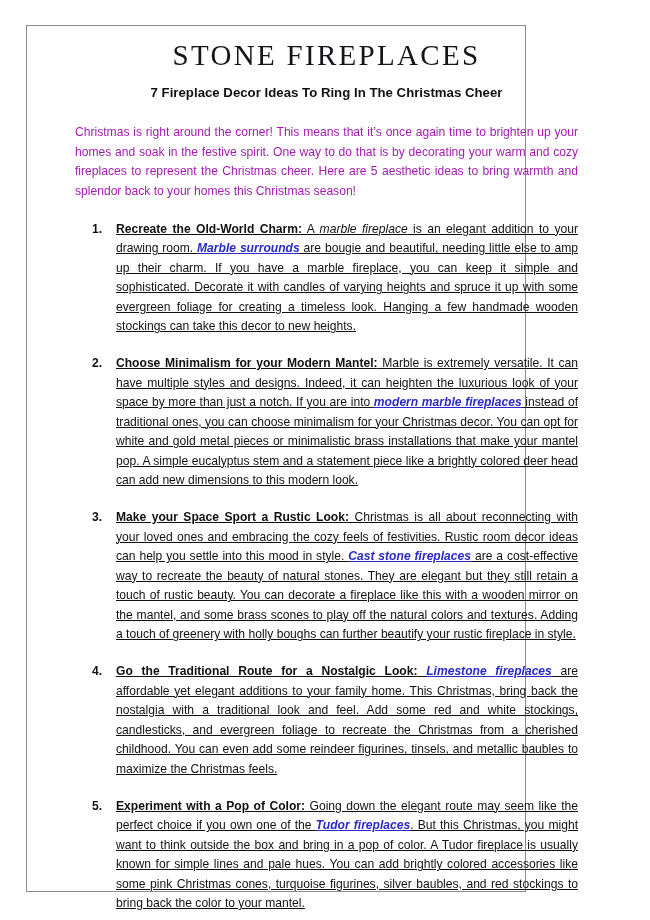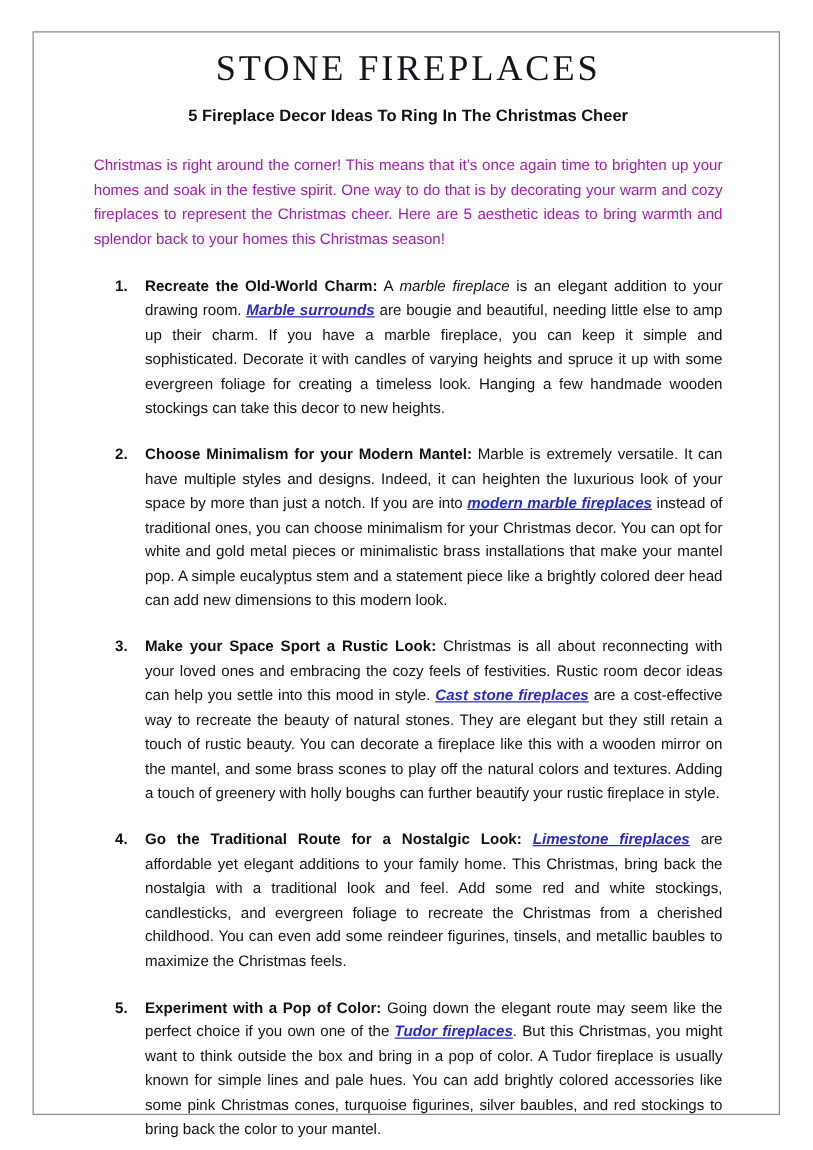--- a/index.html
+++ b/index.html
@@ -12,21 +12,21 @@
     height: 920px;
     font-family: "Liberation Sans", sans-serif;
     color: #000000;
     overflow: hidden;
   }
 
   #page {
     position: absolute;
     left: 26px;
     top: 25px;
-    width: 598px;
+    width: 500px;
     height: 867px;
     background: #ffffff;
     border: 1px solid #8c8c8c;
     box-sizing: border-box;
   }
 
   #page-inner {
     position: absolute;
     left: 48px;
     top: 9px;
@@ -77,20 +77,21 @@
 
   ol.ideas-list > li {
     position: relative;
     counter-increment: idea;
     font-size: 12.1px;
     line-height: 1.62;
     text-align: justify;
     color: #111111;
     margin-bottom: 17px;
     padding-left: 0;
+    text-decoration: underline;
   }
   ol.ideas-list > li:last-child { margin-bottom: 0; }
 
   ol.ideas-list > li::before {
     content: counter(idea) ".";
     position: absolute;
     left: -24px;
     top: 0;
     width: 18px;
     text-align: left;
@@ -110,21 +111,21 @@
   }
 </style>
 </head>
 <body>
 
 <div id="page">
   <div id="page-inner">
 
     <h1 class="doc-title">STONE FIREPLACES</h1>
 
-    <h2 class="doc-subtitle">5 Fireplace Decor Ideas To Ring In The Christmas Cheer</h2>
+    <h2 class="doc-subtitle">7 Fireplace Decor Ideas To Ring In The Christmas Cheer</h2>
 
     <p class="body-para" id="intro-paragraph">Christmas is right around the corner! This means that it’s once again time to brighten up your homes and soak in the festive spirit. One way to do that is by decorating your warm and cozy fireplaces to represent the Christmas cheer. Here are 5 aesthetic ideas to bring warmth and splendor back to your homes this Christmas season!</p>
 
     <ol class="ideas-list">
 
       <li>
         <span class="lead">Recreate the Old-World Charm:</span><span> A </span><span class="em">marble fireplace</span><span> is an elegant addition to your drawing room. </span><span class="doc-link">Marble surrounds</span><span> are bougie and beautiful, needing little else to amp up their charm. If you have a marble fireplace, you can keep it simple and sophisticated. Decorate it with candles of varying heights and spruce it up with some evergreen foliage for creating a timeless look. Hanging a few handmade wooden stockings can take this decor to new heights.</span>
       </li>
 
       <li>

